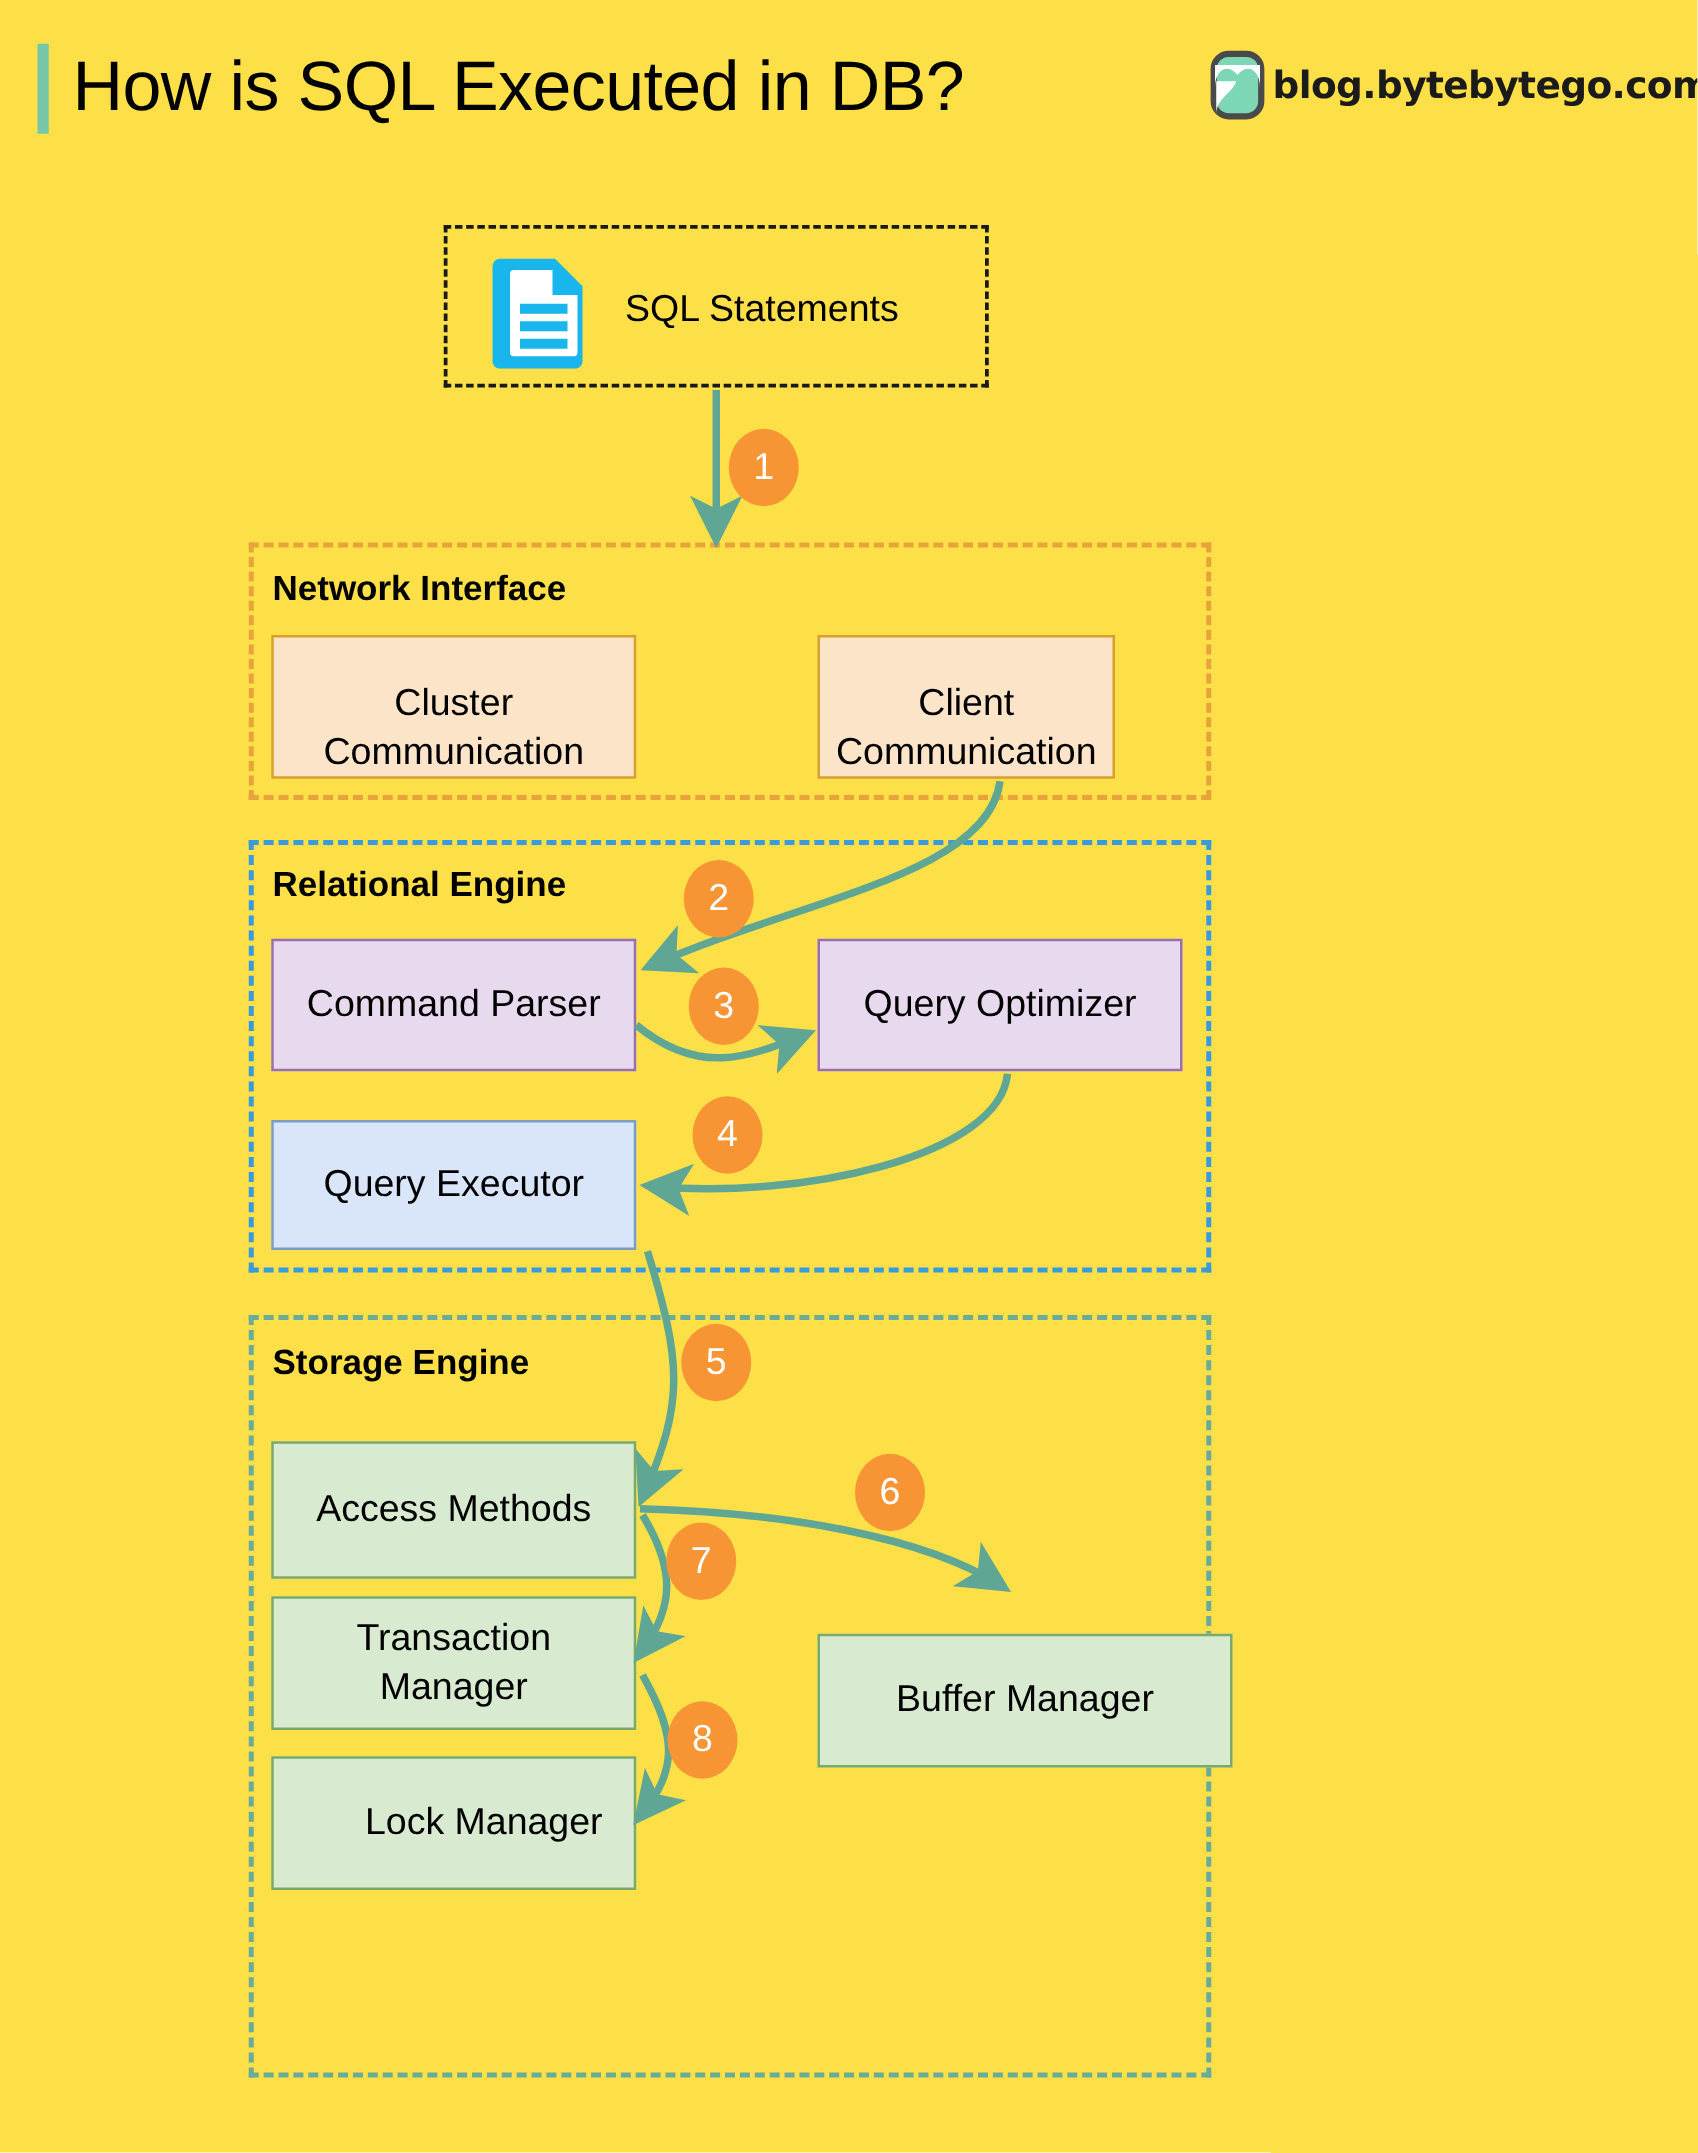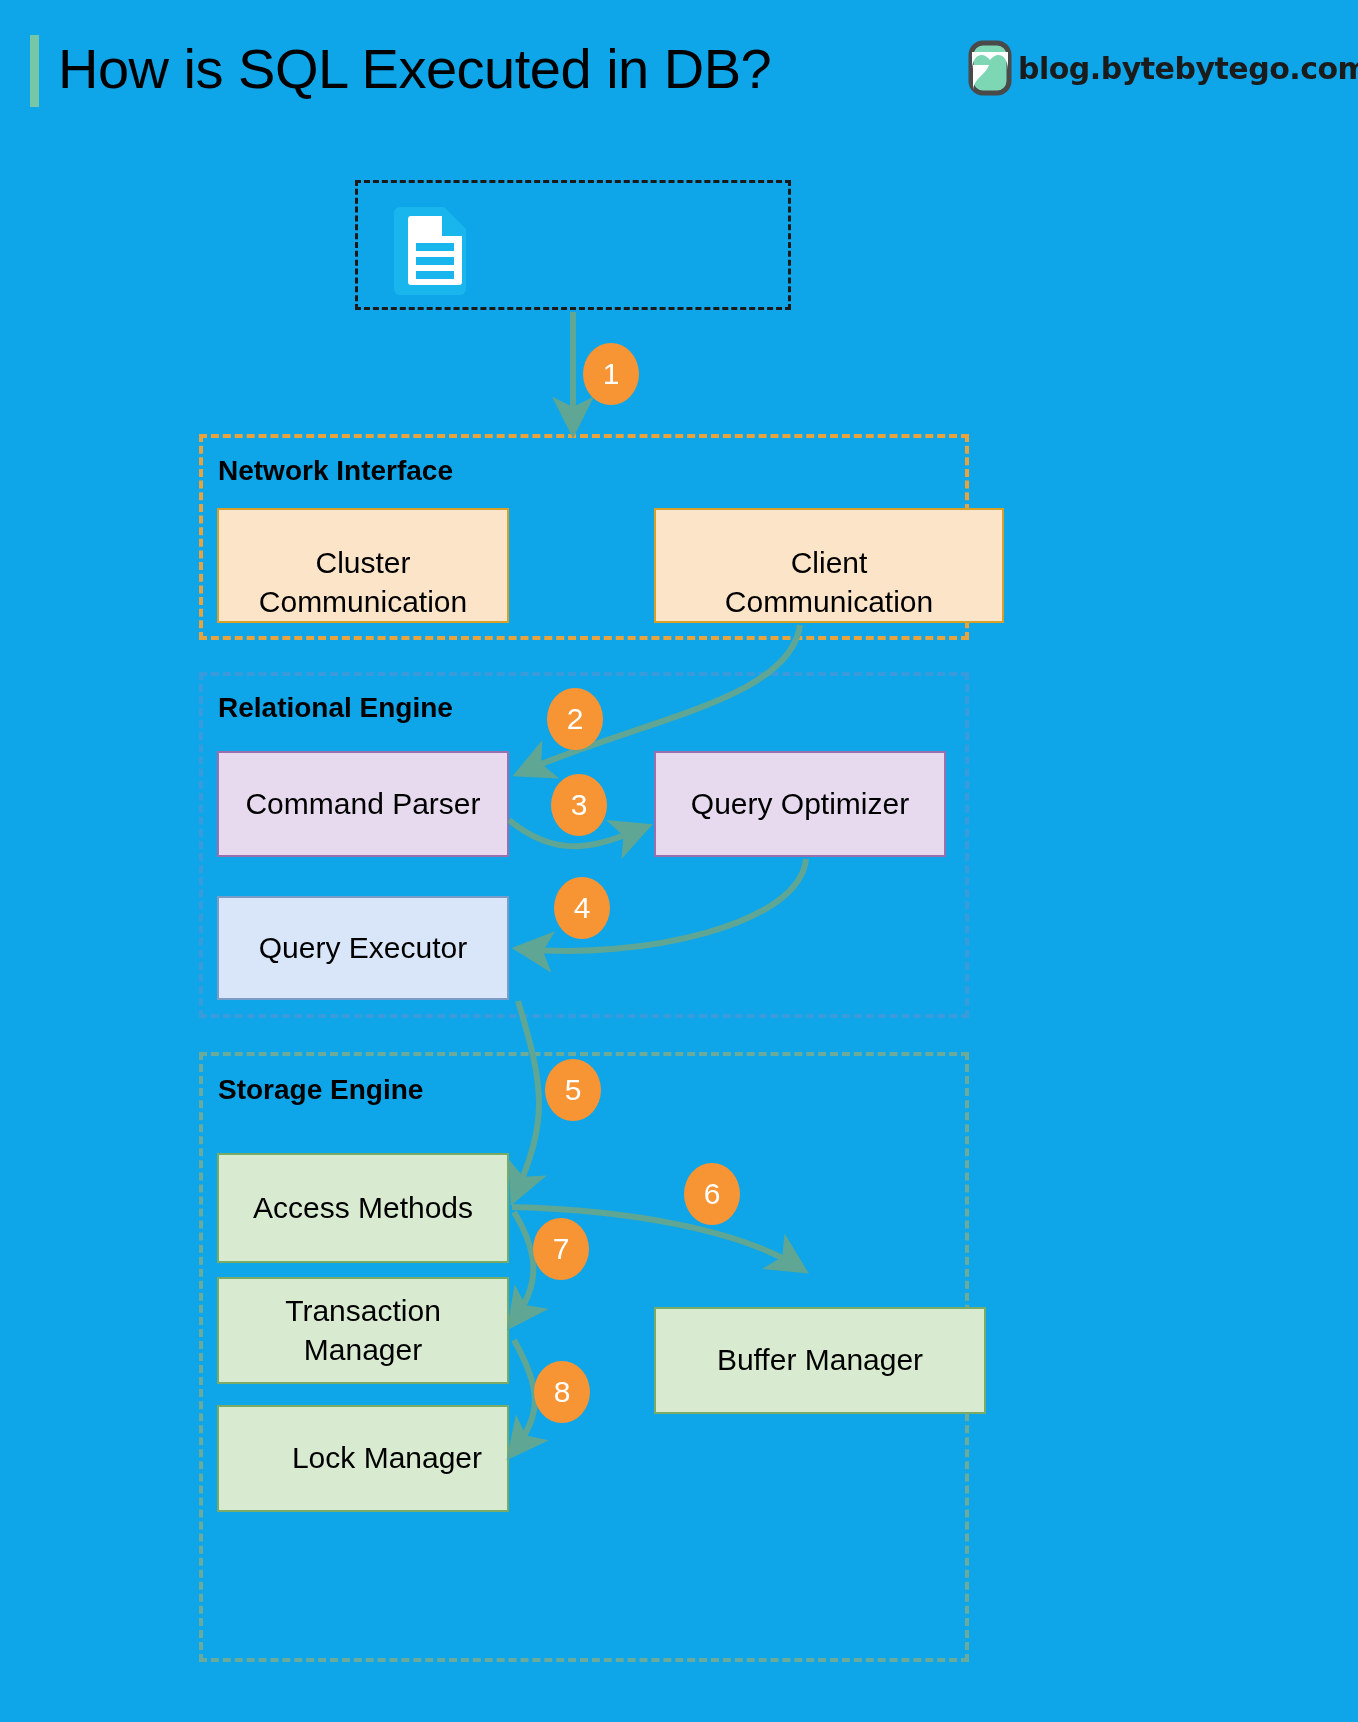--- a/index.html
+++ b/index.html
@@ -8,21 +8,21 @@
     background: #ffffff;
   }
   body {
     font-family: "Liberation Sans", sans-serif;
     -webkit-font-smoothing: antialiased;
   }
   #page {
     position: relative;
     width: 1358px;
     height: 1722px;
-    background: #0ea5e9;
+    background: #fde047;
     overflow: hidden;
   }
 
   
   #header {
     position: absolute;
     left: 0; top: 0;
     width: 1358px; height: 140px;
   }
   #title-bar {
@@ -156,32 +156,35 @@
   </div>
 
   <svg id="sql-doc-icon" viewBox="0 0 88 94">
     <path d="M12 6 h44 l22 22 v60 a6 6 0 0 1 -6 6 h-60 a6 6 0 0 1 -6 -6 v-76 a6 6 0 0 1 6 -6 z" fill="#18b6ec"></path>
     <path d="M20 15 h34 v20 h20 v46 a3 3 0 0 1 -3 3 h-48 a3 3 0 0 1 -3 -3 v-63 a3 3 0 0 1 3 -3 z" fill="#ffffff"></path>
     <rect x="28" y="42" width="38" height="8" fill="#18b6ec"></rect>
     <rect x="28" y="56" width="38" height="8" fill="#18b6ec"></rect>
     <rect x="28" y="70" width="38" height="8" fill="#18b6ec"></rect>
   </svg>
 
+  <div class="node" style="left:500px; top:218px; width:280px; height:60px; justify-content:flex-start;">
+    <span>SQL Statements</span>
+  </div>
 
   <div class="group grp-network" style="left:199px; top:434px; width:770px; height:206px;"></div>
   <div class="group-label" style="left:218px; top:455px;text-align:center;">Network Interface</div>
 
   <div class="node box-orange" style="left:217px; top:508px; width:292px; height:115px;">
     <div>
       <span>Cluster</span>
       <span>Communication</span>
     </div>
   </div>
 
-  <div class="node box-orange" style="left:654px; top:508px; width:350px; height:115px;">
+  <div class="node box-orange" style="left:654px; top:508px; width:238px; height:115px;">
     <div>
       <span>Client</span>
       <span>Communication</span>
     </div>
   </div>
 
   <div class="group grp-relational" style="left:199px; top:672px; width:770px; height:346px;"></div>
   <div class="group-label" style="left:218px; top:692px;">Relational Engine</div>
 
   <div class="node box-purple" style="left:217px; top:751px; width:292px; height:106px;">

